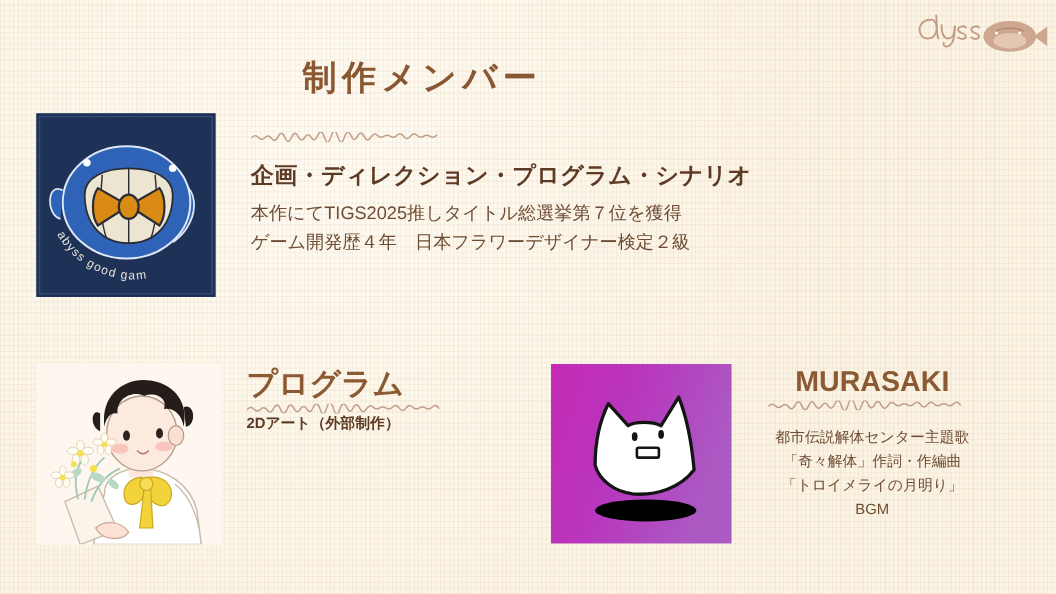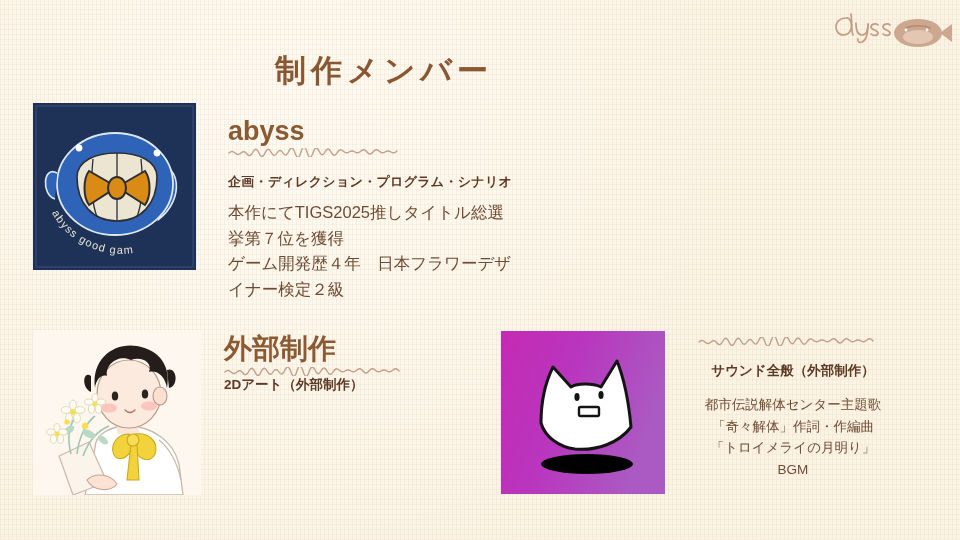--- a/index.html
+++ b/index.html
@@ -37,21 +37,21 @@
   }
   .squiggle{display:block;}
   .m-role{font-weight:700;color:#5d3a24;white-space:nowrap;}
   .m-desc{color:#6e4c34;white-space:pre-line;}
 
   
   #m-abyss .thumb{left:33px;top:103px;width:163px;height:167px;}
   #m-abyss .info{left:228px;top:117px;}
   #m-abyss .m-name{font-size:27px;}
   #m-abyss .squiggle{margin-top:3px;}
-  #m-abyss .m-role{font-size:13px;margin-top:16px;letter-spacing:.3px;}
+  #m-abyss .m-role{font-size:21px;margin-top:16px;letter-spacing:.3px;}
   #m-abyss .m-desc{font-size:16.5px;margin-top:9px;line-height:1.55;}
 
   
   #m-someyama .thumb{left:33px;top:330px;width:168px;height:165px;}
   #m-someyama .info{left:224px;top:334px;}
   #m-someyama .m-name{font-size:28px;}
   #m-someyama .squiggle{margin-top:4px;}
   #m-someyama .m-role{font-size:13.5px;}
   #m-someyama .m-desc{font-size:15px;margin-top:14px;line-height:1.55;}
 
@@ -130,21 +130,20 @@
         <defs>
           <path id="capArc" d="M18 108 C34 140, 70 155, 100 150"></path>
         </defs>
         <text font-size="11" font-family="Liberation Sans, sans-serif" fill="#e7e2d4" letter-spacing="1.2">
           <textPath href="#capArc" startOffset="2%">abyss good games</textPath>
         </text>
       </svg>
     </div>
 
     <div class="info">
-      <div class="m-name">abyss</div>
       <svg class="squiggle" width="178" height="9" viewBox="0 0 178 9">
         <path d="M1 5 q3 -3 6 0 t6 0 t6 1 t6 -2 t6 1 t6 0 t6 -1 t6 1 t6 0 t6 -2 t6 2 t6 -1 t6 0 t6 1 t6 -2 t6 1 t6 0 t6 1 t6 -2 t6 1 t6 0 t6 -1 t6 1 t6 0 t6 -1 t6 1 t6 0 t6 -1" fill="none" stroke="#b9907a" stroke-width="1.4" stroke-linecap="round" opacity=".85"></path>
       </svg>
       <div class="m-role">企画・ディレクション・プログラム・シナリオ</div>
       <div class="m-desc">本作にてTIGS2025推しタイトル総選挙第７位を獲得
 ゲーム開発歴４年　日本フラワーデザイナー検定２級</div>
     </div>
   </div>
 
   <div class="member" id="m-someyama">
@@ -230,21 +229,21 @@
           <g transform="translate(34,92)">
               <circle r="2.6" fill="#f7e04a"></circle>
             </g>
         </g>
 
         <path d="M54 150 C62 142, 78 144, 84 154 C78 162, 60 162, 54 150 Z" fill="#fbe2d4" stroke="#c9a592" stroke-width="1.1"></path>
       </svg>
     </div>
 
     <div class="info">
-      <div class="m-name">外部制作</div>
+      <div class="m-name">プログラム</div>
       <svg class="squiggle" width="190" height="9" viewBox="0 0 190 9">
         <path d="M1 5 q3 -3 6 0 t6 0 t6 1 t6 -2 t6 1 t6 0 t6 -1 t6 1 t6 0 t6 -2 t6 2 t6 -1 t6 0 t6 1 t6 -2 t6 1 t6 0 t6 1 t6 -2 t6 1 t6 0 t6 -1 t6 1 t6 0 t6 -1 t6 1 t6 0 t6 -1 t6 1" fill="none" stroke="#b9907a" stroke-width="1.4" stroke-linecap="round" opacity=".85"></path>
       </svg>
       <div class="m-role">2Dアート（外部制作）</div>
     </div>
   </div>
 
   <div class="member" id="m-murasaki">
 
     <div class="thumb cat-bg">
@@ -263,23 +262,23 @@
         <path d="M52 36 L70 56 C76 52, 92 52, 100 56 L116 30 C124 50, 128 74, 130 96 C118 112, 96 120, 74 118 C58 116, 44 106, 40 92 C40 72, 44 52, 52 36 Z" fill="#ffffff" stroke="#141414" stroke-width="3" stroke-linejoin="round"></path>
 
         <ellipse cx="76" cy="66" rx="2.6" ry="4" fill="#141414"></ellipse>
         <ellipse cx="100" cy="64" rx="2.6" ry="4" fill="#141414"></ellipse>
 
         <rect x="78" y="76" width="20" height="9" rx="1.5" fill="#ffffff" stroke="#141414" stroke-width="2.4"></rect>
       </svg>
     </div>
 
     <div class="info">
+      <div class="m-name">MURASAKI</div>
       <svg class="squiggle" width="190" height="9" viewBox="0 0 190 9">
         <path d="M1 5 q3 -3 6 0 t6 0 t6 1 t6 -2 t6 1 t6 0 t6 -1 t6 1 t6 0 t6 -2 t6 2 t6 -1 t6 0 t6 1 t6 -2 t6 1 t6 0 t6 1 t6 -2 t6 1 t6 0 t6 -1 t6 1 t6 0 t6 -1 t6 1 t6 0 t6 -1 t6 1" fill="none" stroke="#b9907a" stroke-width="1.4" stroke-linecap="round" opacity=".85"></path>
       </svg>
-      <div class="m-role">サウンド全般（外部制作）</div>
       <div class="m-desc">都市伝説解体センター主題歌
 「奇々解体」作詞・作編曲
 「トロイメライの月明り」BGM</div>
     </div>
   </div>
 
 </div>
 
 </body></html>

